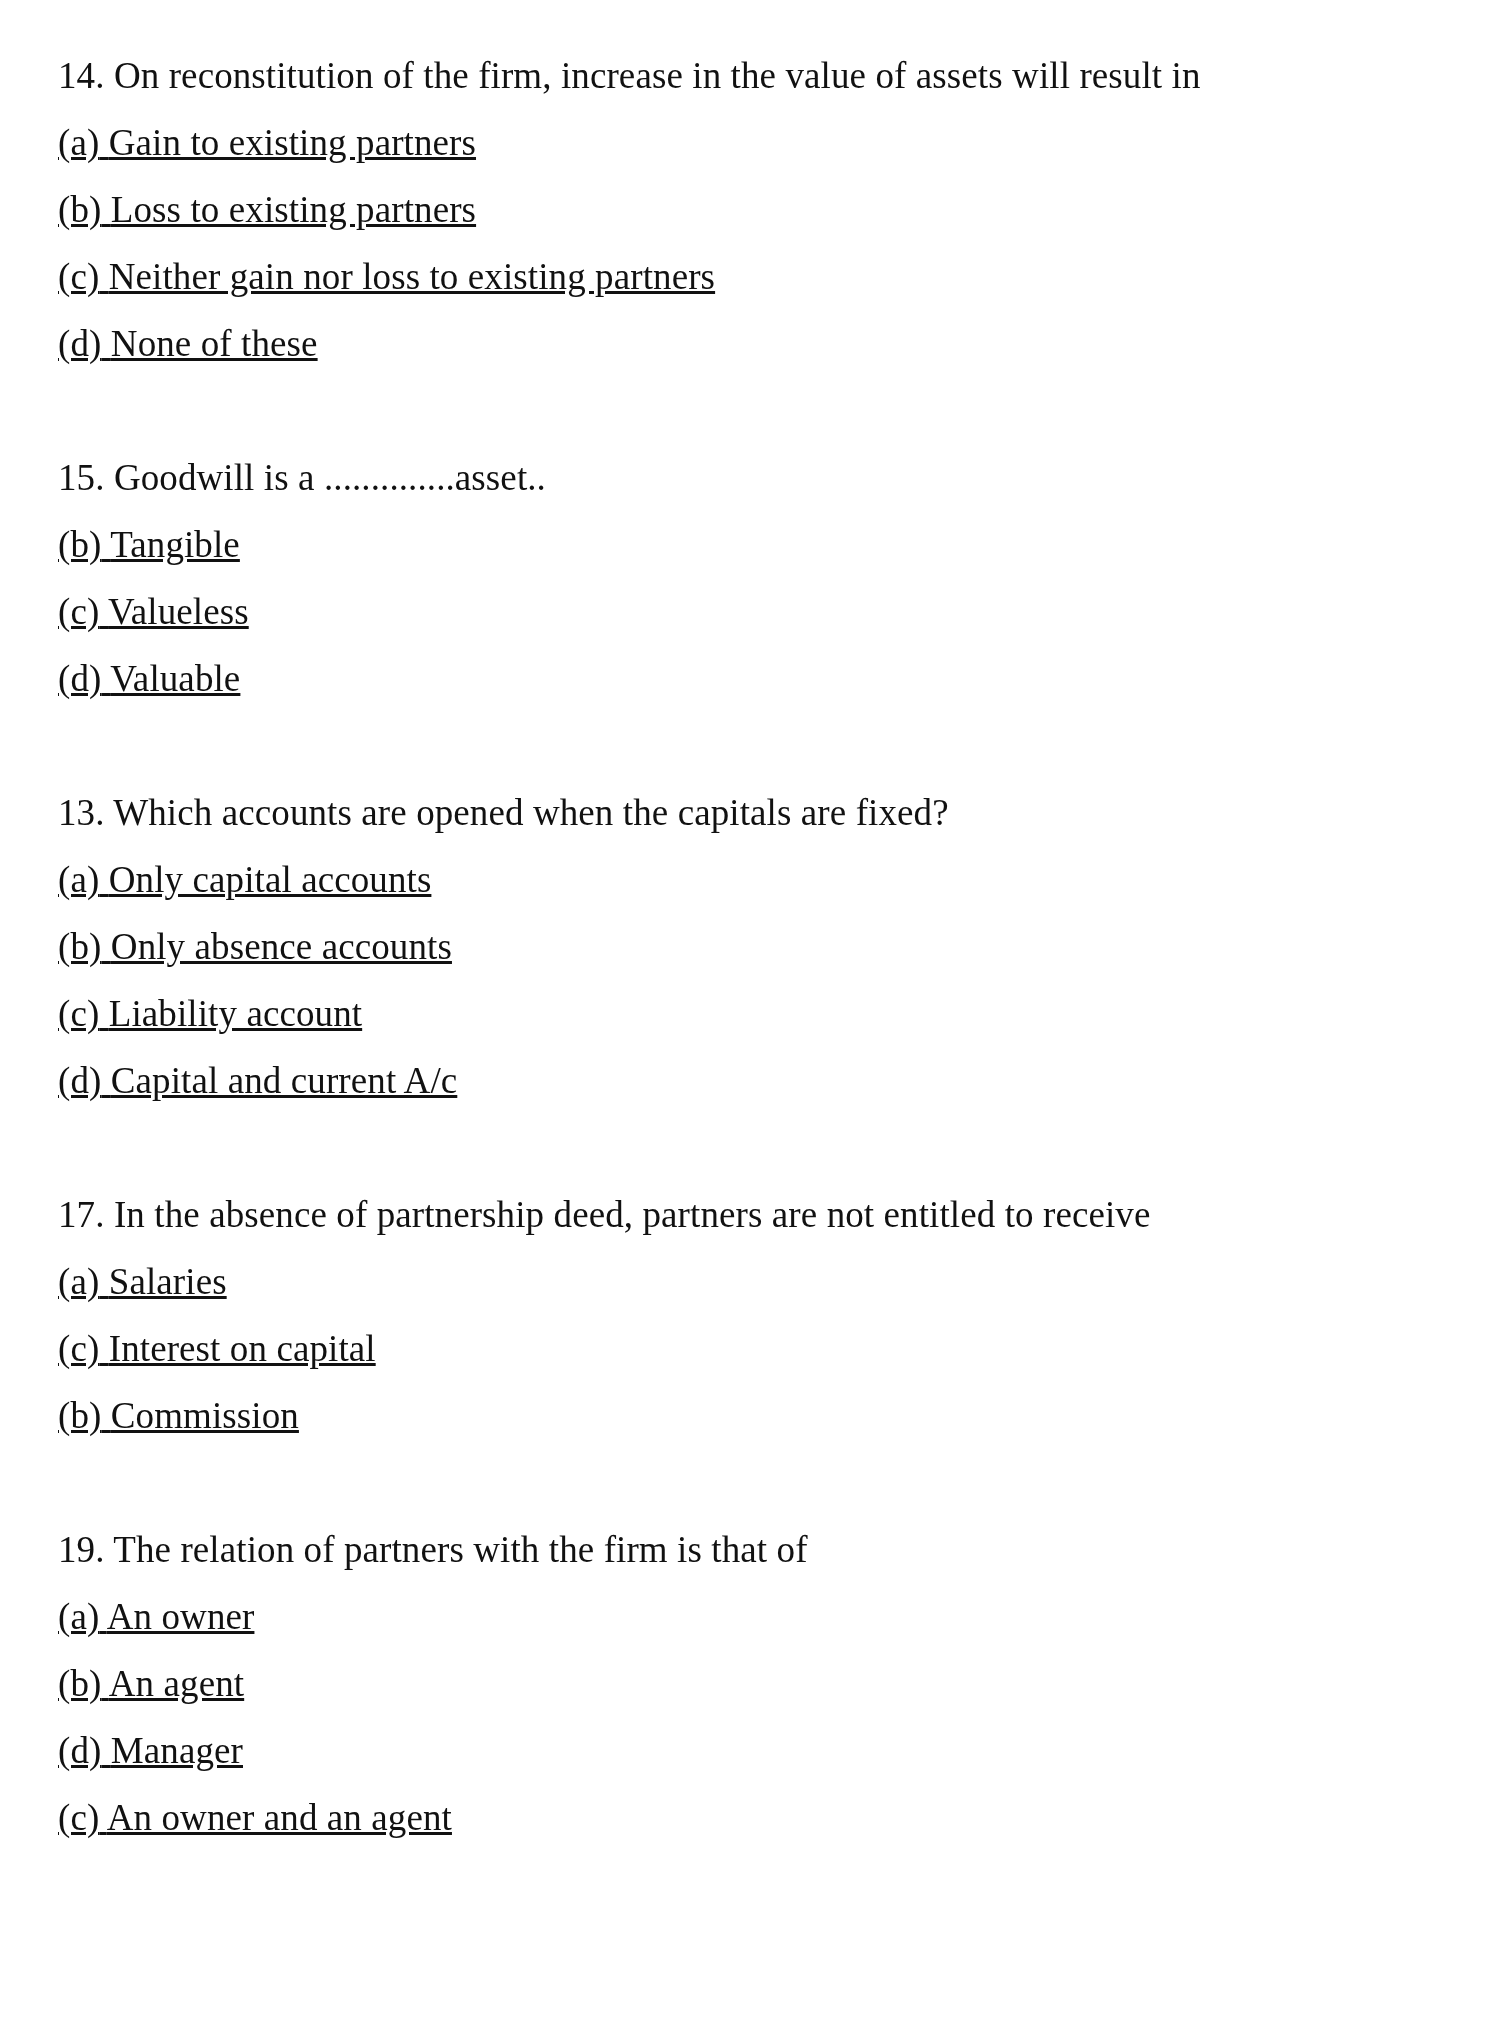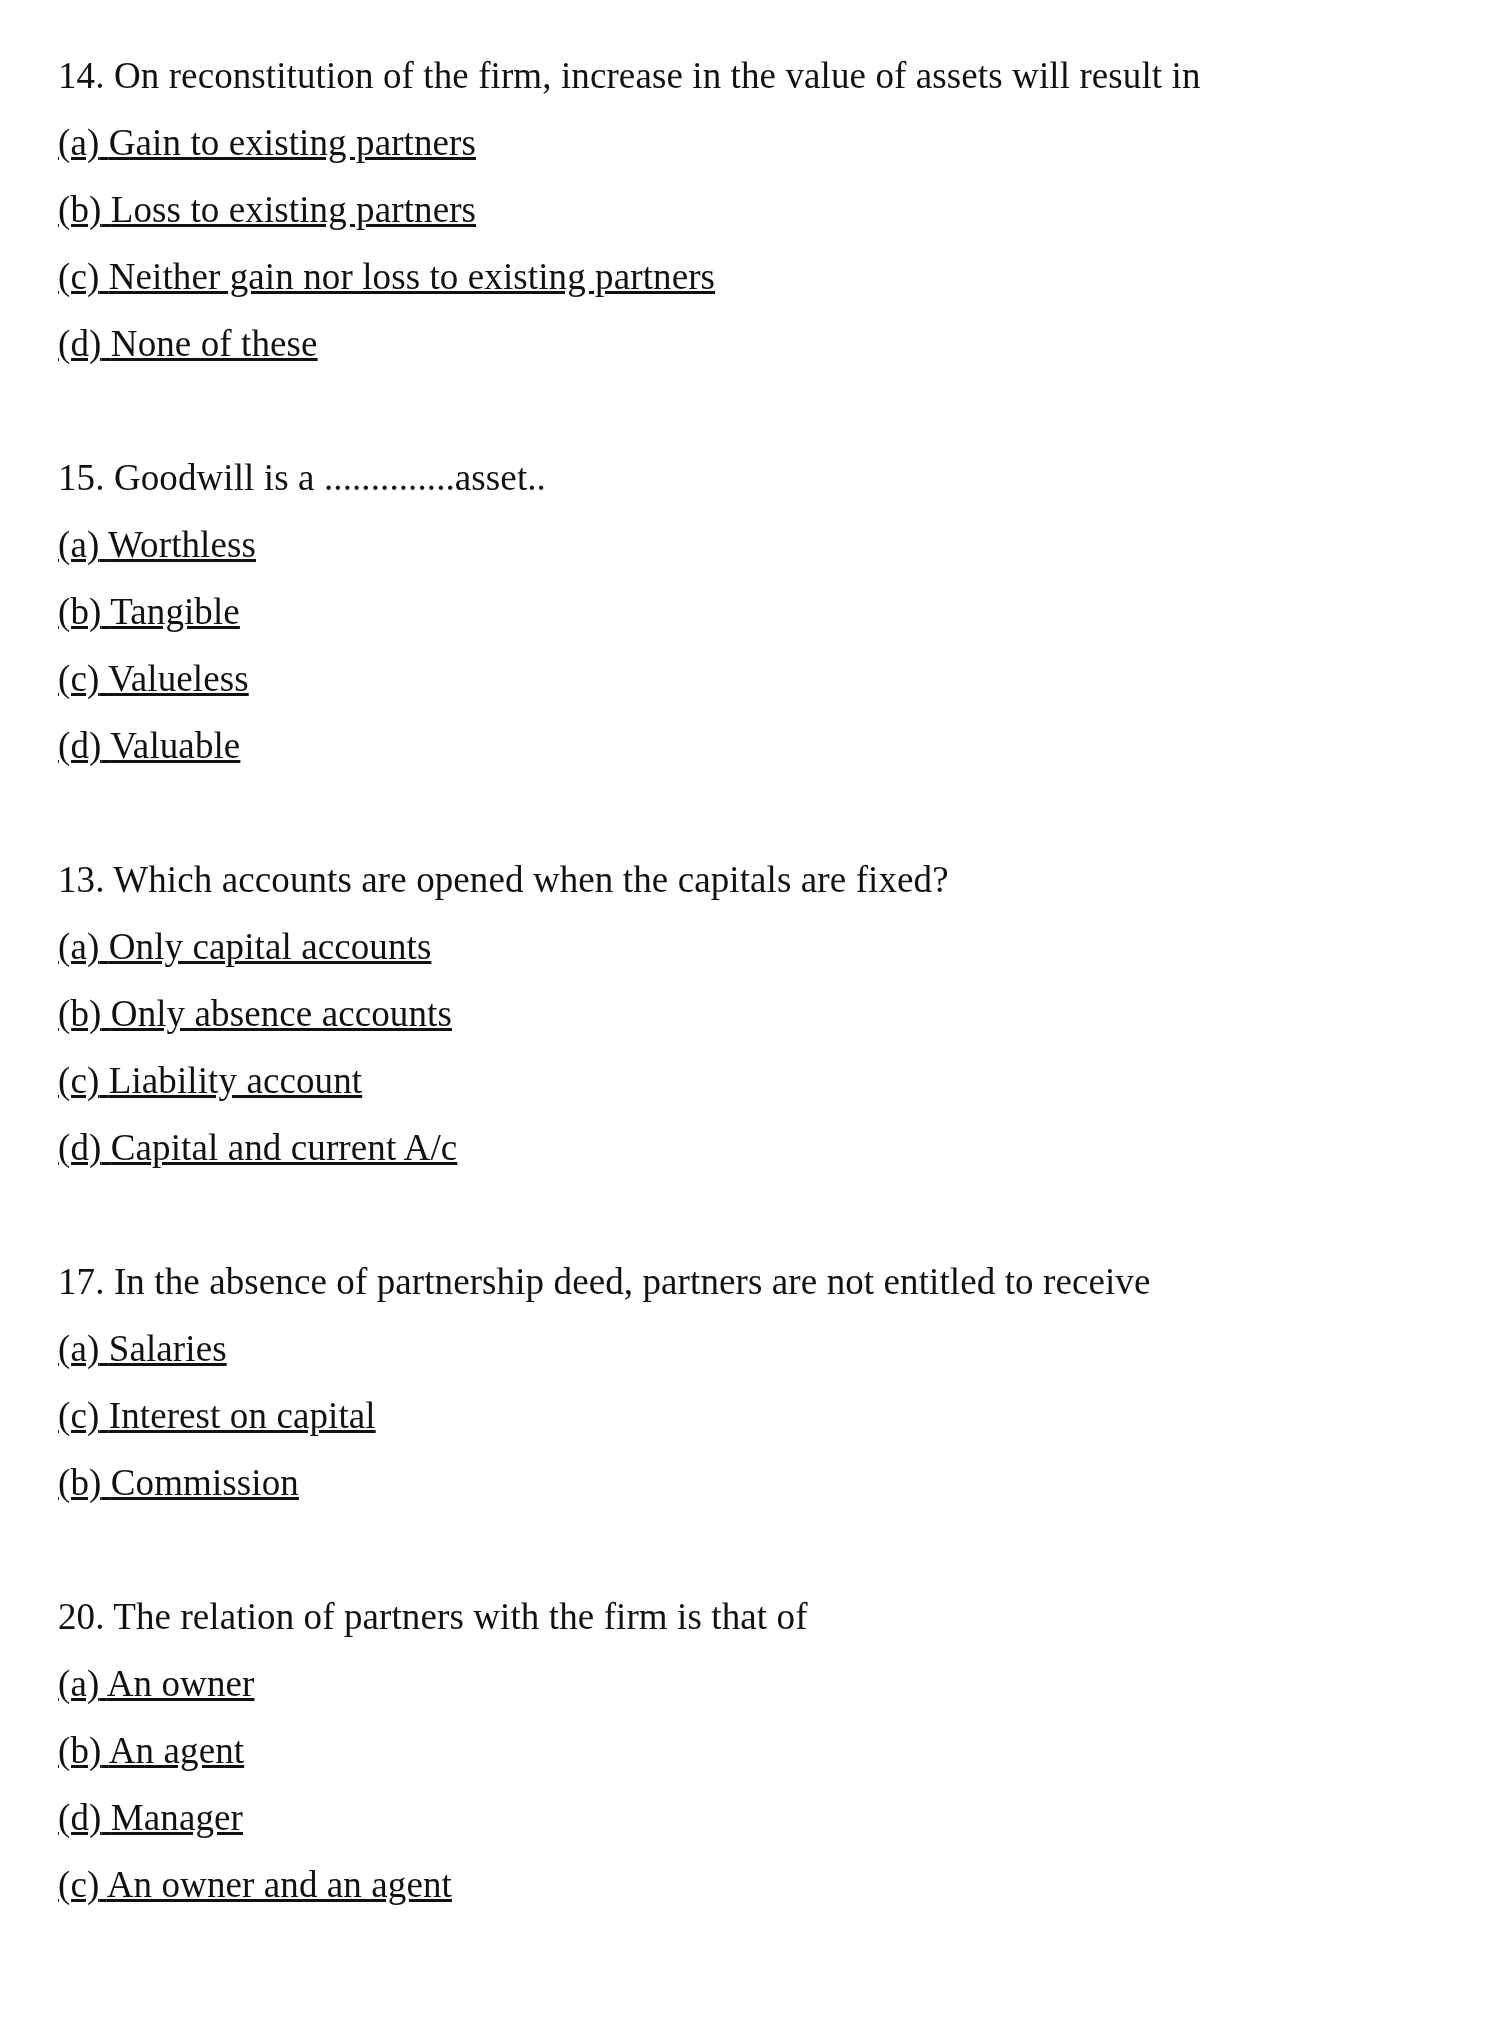--- a/index.html
+++ b/index.html
@@ -44,21 +44,20 @@
   <div class="question-block">
     <div class="line"><span>14.</span> <span>On reconstitution of the firm, increase in the value of assets will result in</span></div>
     <div class="line option"><span>(a)</span> <span>Gain to existing partners</span></div>
     <div class="line option"><span>(b)</span> <span>Loss to existing partners</span></div>
     <div class="line option"><span>(c)</span> <span>Neither gain nor loss to existing partners</span></div>
     <div class="line option"><span>(d)</span> <span>None of these</span></div>
   </div>
 
   <div class="question-block">
     <div class="line"><span>15.</span> <span>Goodwill is a ..............asset..</span></div>
-    <div class="line option"><span>(a)</span> <span>Worthless</span></div>
     <div class="line option"><span>(b)</span> <span>Tangible</span></div>
     <div class="line option"><span>(c)</span> <span>Valueless</span></div>
     <div class="line option"><span>(d)</span> <span>Valuable</span></div>
   </div>
 
   <div class="question-block">
     <div class="line"><span>13.</span> <span>Which accounts are opened when the capitals are fixed?</span></div>
     <div class="line option"><span>(a)</span> <span>Only capital accounts</span></div>
     <div class="line option"><span>(b)</span> <span>Only absence accounts</span></div>
     <div class="line option"><span>(c)</span> <span>Liability account</span></div>
@@ -66,20 +65,20 @@
   </div>
 
   <div class="question-block">
     <div class="line"><span>17.</span> <span>In the absence of partnership deed, partners are not entitled to receive</span></div>
     <div class="line option"><span>(a)</span> <span>Salaries</span></div>
     <div class="line option"><span>(c)</span> <span>Interest on capital</span></div>
     <div class="line option"><span>(b)</span> <span>Commission</span></div>
   </div>
 
   <div class="question-block">
-    <div class="line"><span>20.</span> <span>The relation of partners with the firm is that of</span></div>
+    <div class="line"><span>19.</span> <span>The relation of partners with the firm is that of</span></div>
     <div class="line option"><span>(a)</span> <span>An owner</span></div>
     <div class="line option"><span>(b)</span> <span>An agent</span></div>
     <div class="line option"><span>(d)</span> <span>Manager</span></div>
     <div class="line option"><span>(c)</span> <span>An owner and an agent</span></div>
   </div>
 
 </div>
 
 </body></html>

